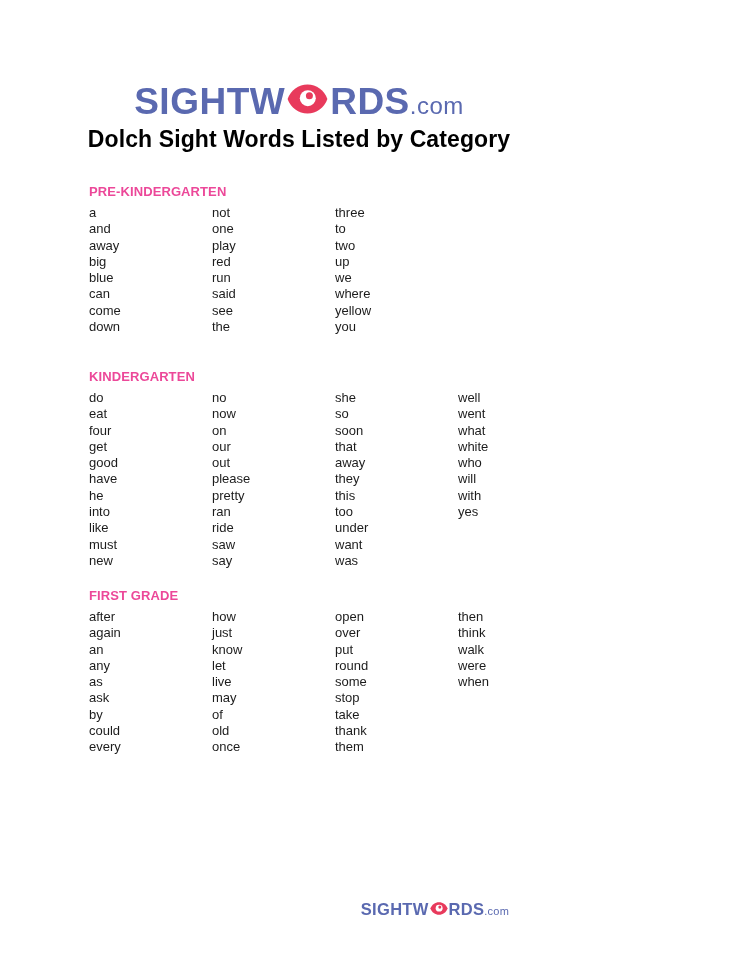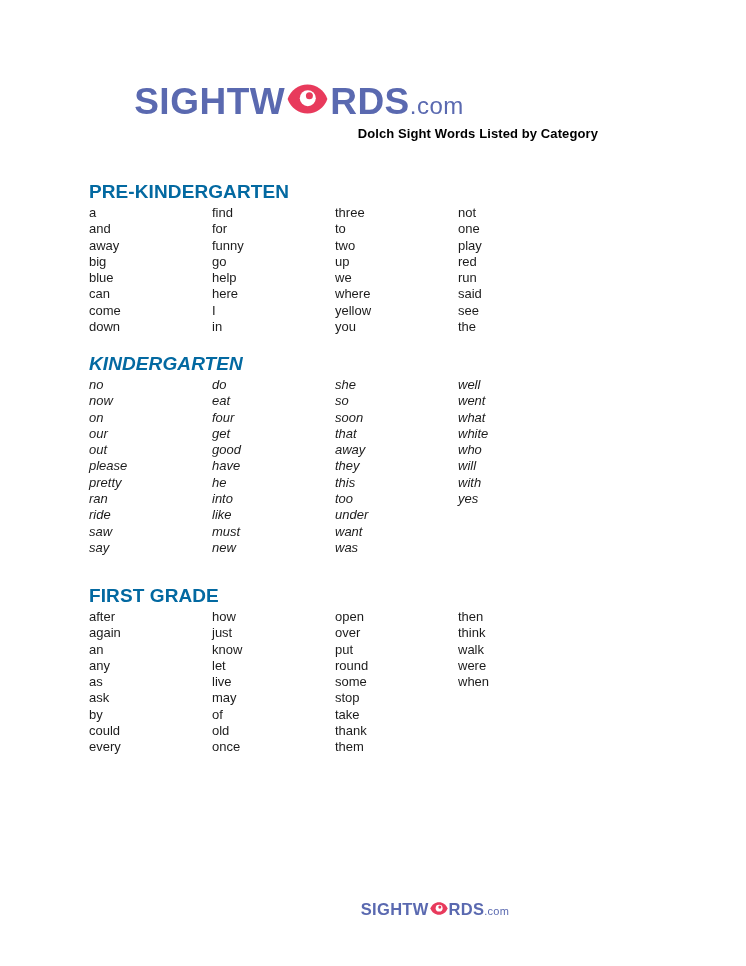--- a/index.html
+++ b/index.html
@@ -37,31 +37,31 @@
   }
   .eye-wrap svg { display: block; }
   .logo-header .eye-wrap { align-self: baseline; margin: 0 2px -2px 2px; }
   .eye-outline { fill: var(--eye-red, #e83a5c); }
   .eye-white { fill: #ffffff; }
   .eye-pupil { fill: var(--eye-red, #e83a5c); }
 
   
   .doc-title {
     position: absolute; top: 126px; left: 0; width: 100%;
-    text-align: right;
-    font-size: 13px; font-weight: 700; color: #000000;
+    text-align: center;
+    font-size: 23px; font-weight: 700; color: #000000;
     letter-spacing: 0.1px;
   }
 
   
   .word-section {
     position: absolute; left: 89px; width: 600px;
   }
   .section-heading {
-    font-size: 19px; font-weight: 700; color: #0369a1;
+    font-size: 13px; font-weight: 700; color: #ec4899;
     line-height: 16px; margin-bottom: 5px;
     letter-spacing: 0.1px;
   }
   .columns { display: flex; }
   .word-col { width: 123px; flex: 0 0 123px; }
   .word {
     font-size: 13px; line-height: 16.3px; color: #1c1c1c;
     white-space: nowrap;
   }
 
@@ -102,79 +102,69 @@
             <div class="word">a</div>
             <div class="word">and</div>
             <div class="word">away</div>
             <div class="word">big</div>
             <div class="word">blue</div>
             <div class="word">can</div>
             <div class="word">come</div>
             <div class="word">down</div>
           </div>
           <div class="word-col">
-            <div class="word">find</div>
-            <div class="word">for</div>
-            <div class="word">funny</div>
-            <div class="word">go</div>
-            <div class="word">help</div>
-            <div class="word">here</div>
-            <div class="word">I</div>
-            <div class="word">in</div>
+            <div class="word">not</div>
+            <div class="word">one</div>
+            <div class="word">play</div>
+            <div class="word">red</div>
+            <div class="word">run</div>
+            <div class="word">said</div>
+            <div class="word">see</div>
+            <div class="word">the</div>
           </div>
           <div class="word-col">
             <div class="word">three</div>
             <div class="word">to</div>
             <div class="word">two</div>
             <div class="word">up</div>
             <div class="word">we</div>
             <div class="word">where</div>
             <div class="word">yellow</div>
             <div class="word">you</div>
           </div>
-          <div class="word-col">
-            <div class="word">not</div>
-            <div class="word">one</div>
-            <div class="word">play</div>
-            <div class="word">red</div>
-            <div class="word">run</div>
-            <div class="word">said</div>
-            <div class="word">see</div>
-            <div class="word">the</div>
-          </div>
         </div>
       </section>
-      <section class="word-section" style="top: 356px; font-style: italic;">
+      <section class="word-section" style="top: 369px;">
         <h2 class="section-heading">KINDERGARTEN</h2>
         <div class="columns">
+          <div class="word-col">
+            <div class="word">do</div>
+            <div class="word">eat</div>
+            <div class="word">four</div>
+            <div class="word">get</div>
+            <div class="word">good</div>
+            <div class="word">have</div>
+            <div class="word">he</div>
+            <div class="word">into</div>
+            <div class="word">like</div>
+            <div class="word">must</div>
+            <div class="word">new</div>
+          </div>
           <div class="word-col">
             <div class="word">no</div>
             <div class="word">now</div>
             <div class="word">on</div>
             <div class="word">our</div>
             <div class="word">out</div>
             <div class="word">please</div>
             <div class="word">pretty</div>
             <div class="word">ran</div>
             <div class="word">ride</div>
             <div class="word">saw</div>
             <div class="word">say</div>
-          </div>
-          <div class="word-col">
-            <div class="word">do</div>
-            <div class="word">eat</div>
-            <div class="word">four</div>
-            <div class="word">get</div>
-            <div class="word">good</div>
-            <div class="word">have</div>
-            <div class="word">he</div>
-            <div class="word">into</div>
-            <div class="word">like</div>
-            <div class="word">must</div>
-            <div class="word">new</div>
           </div>
           <div class="word-col">
             <div class="word">she</div>
             <div class="word">so</div>
             <div class="word">soon</div>
             <div class="word">that</div>
             <div class="word">away</div>
             <div class="word">they</div>
             <div class="word">this</div>
             <div class="word">too</div>

